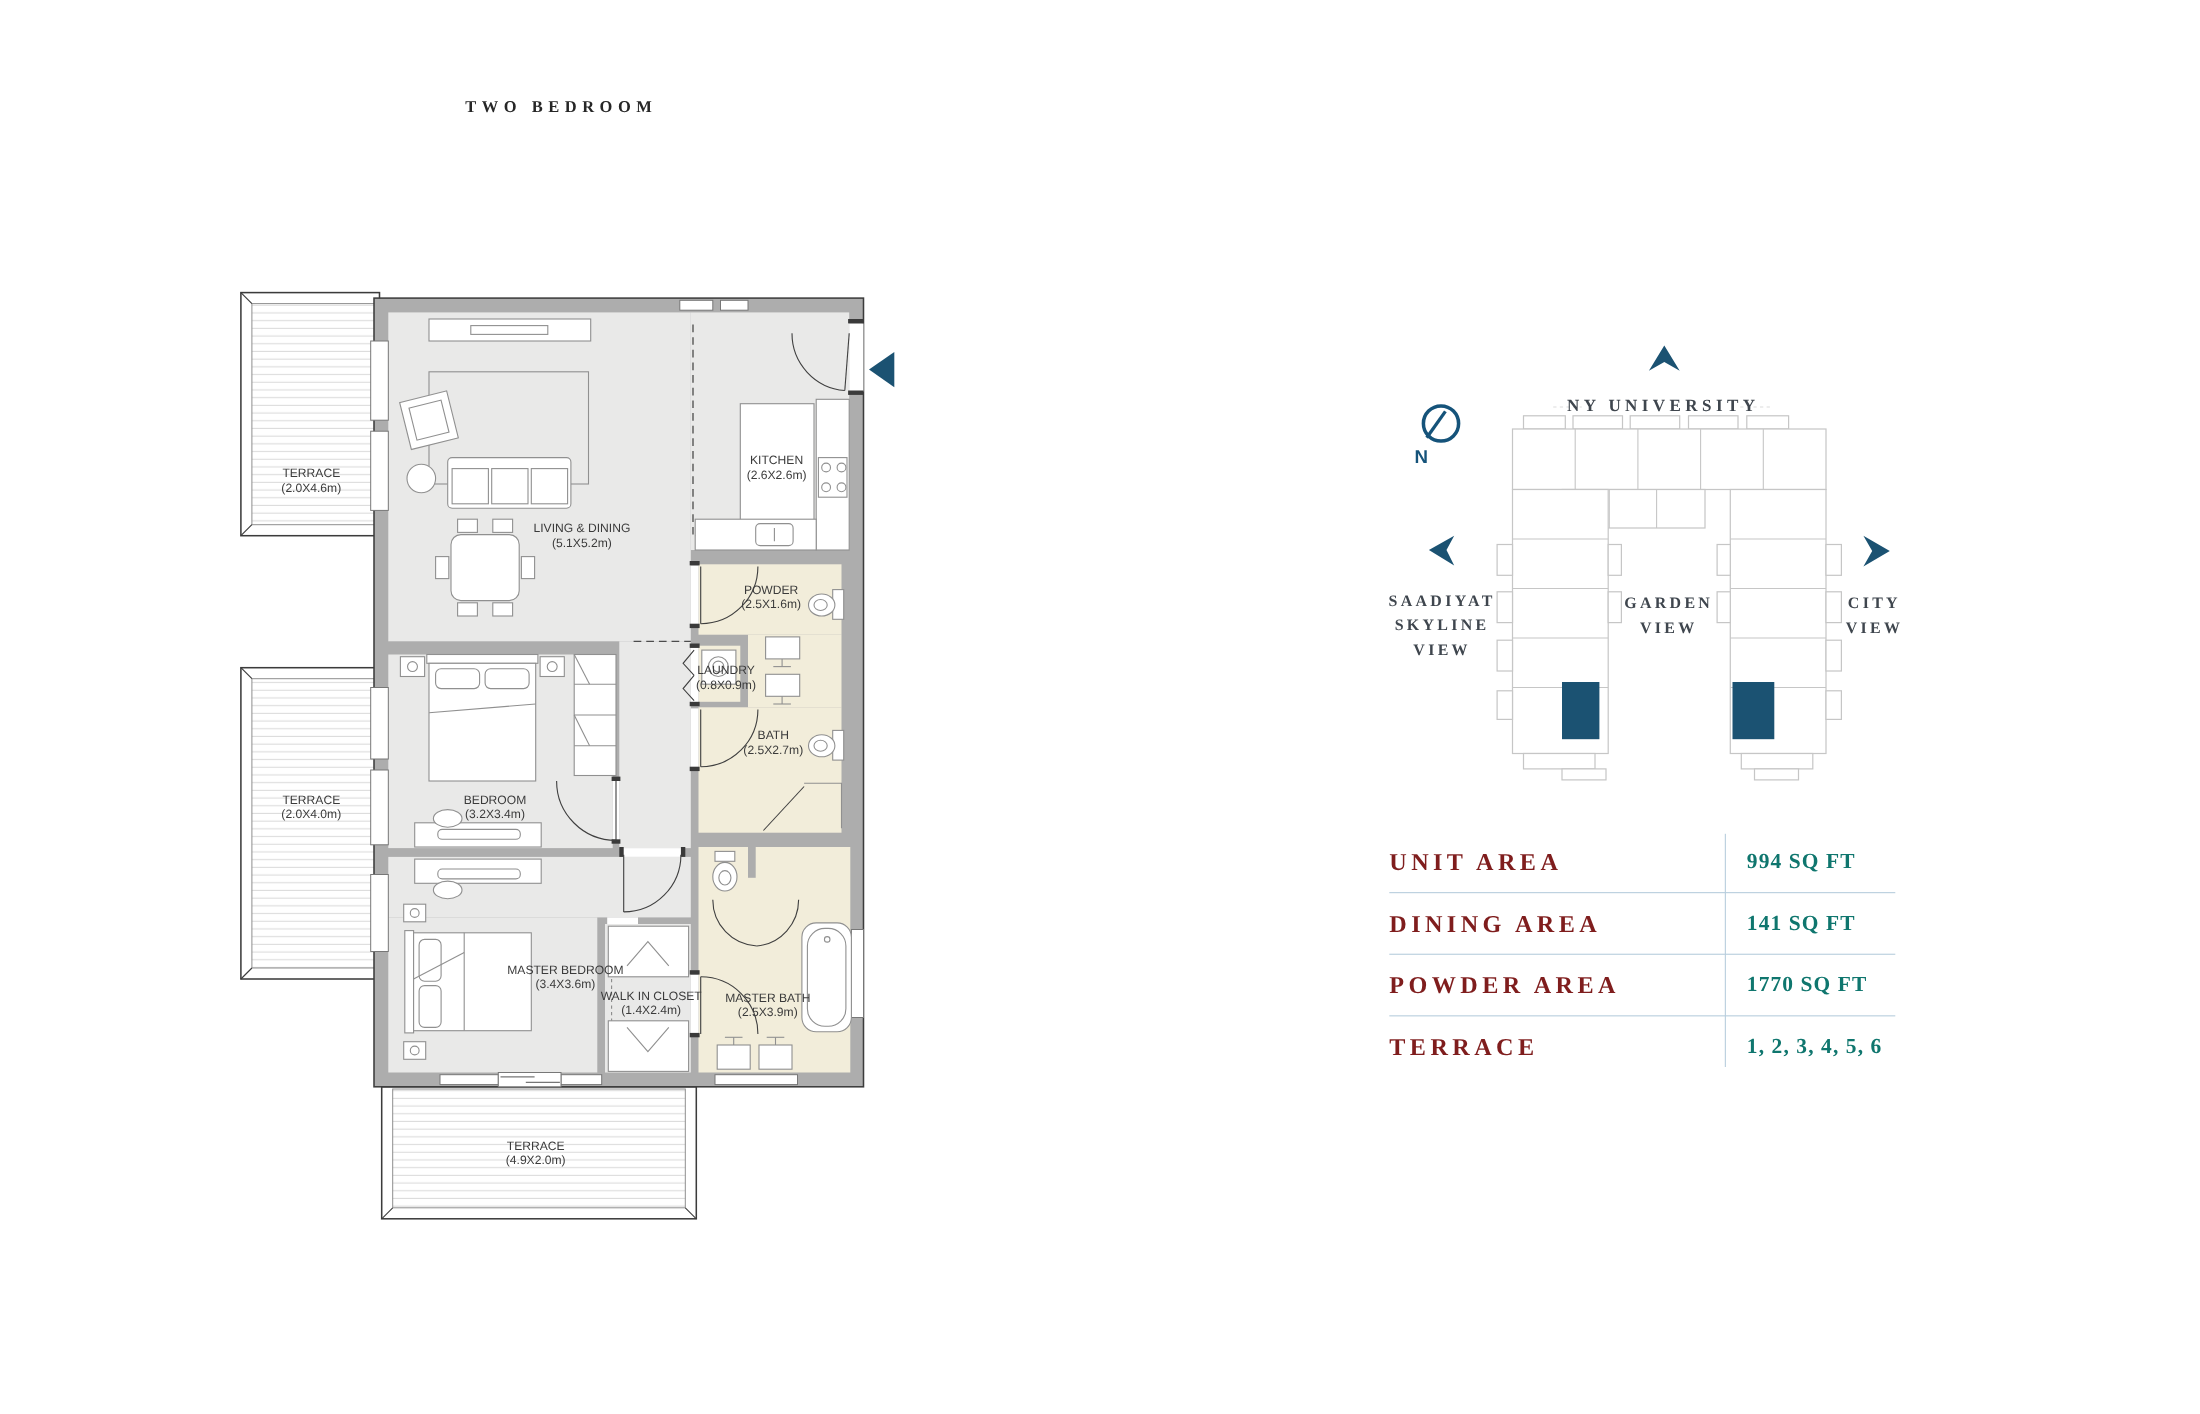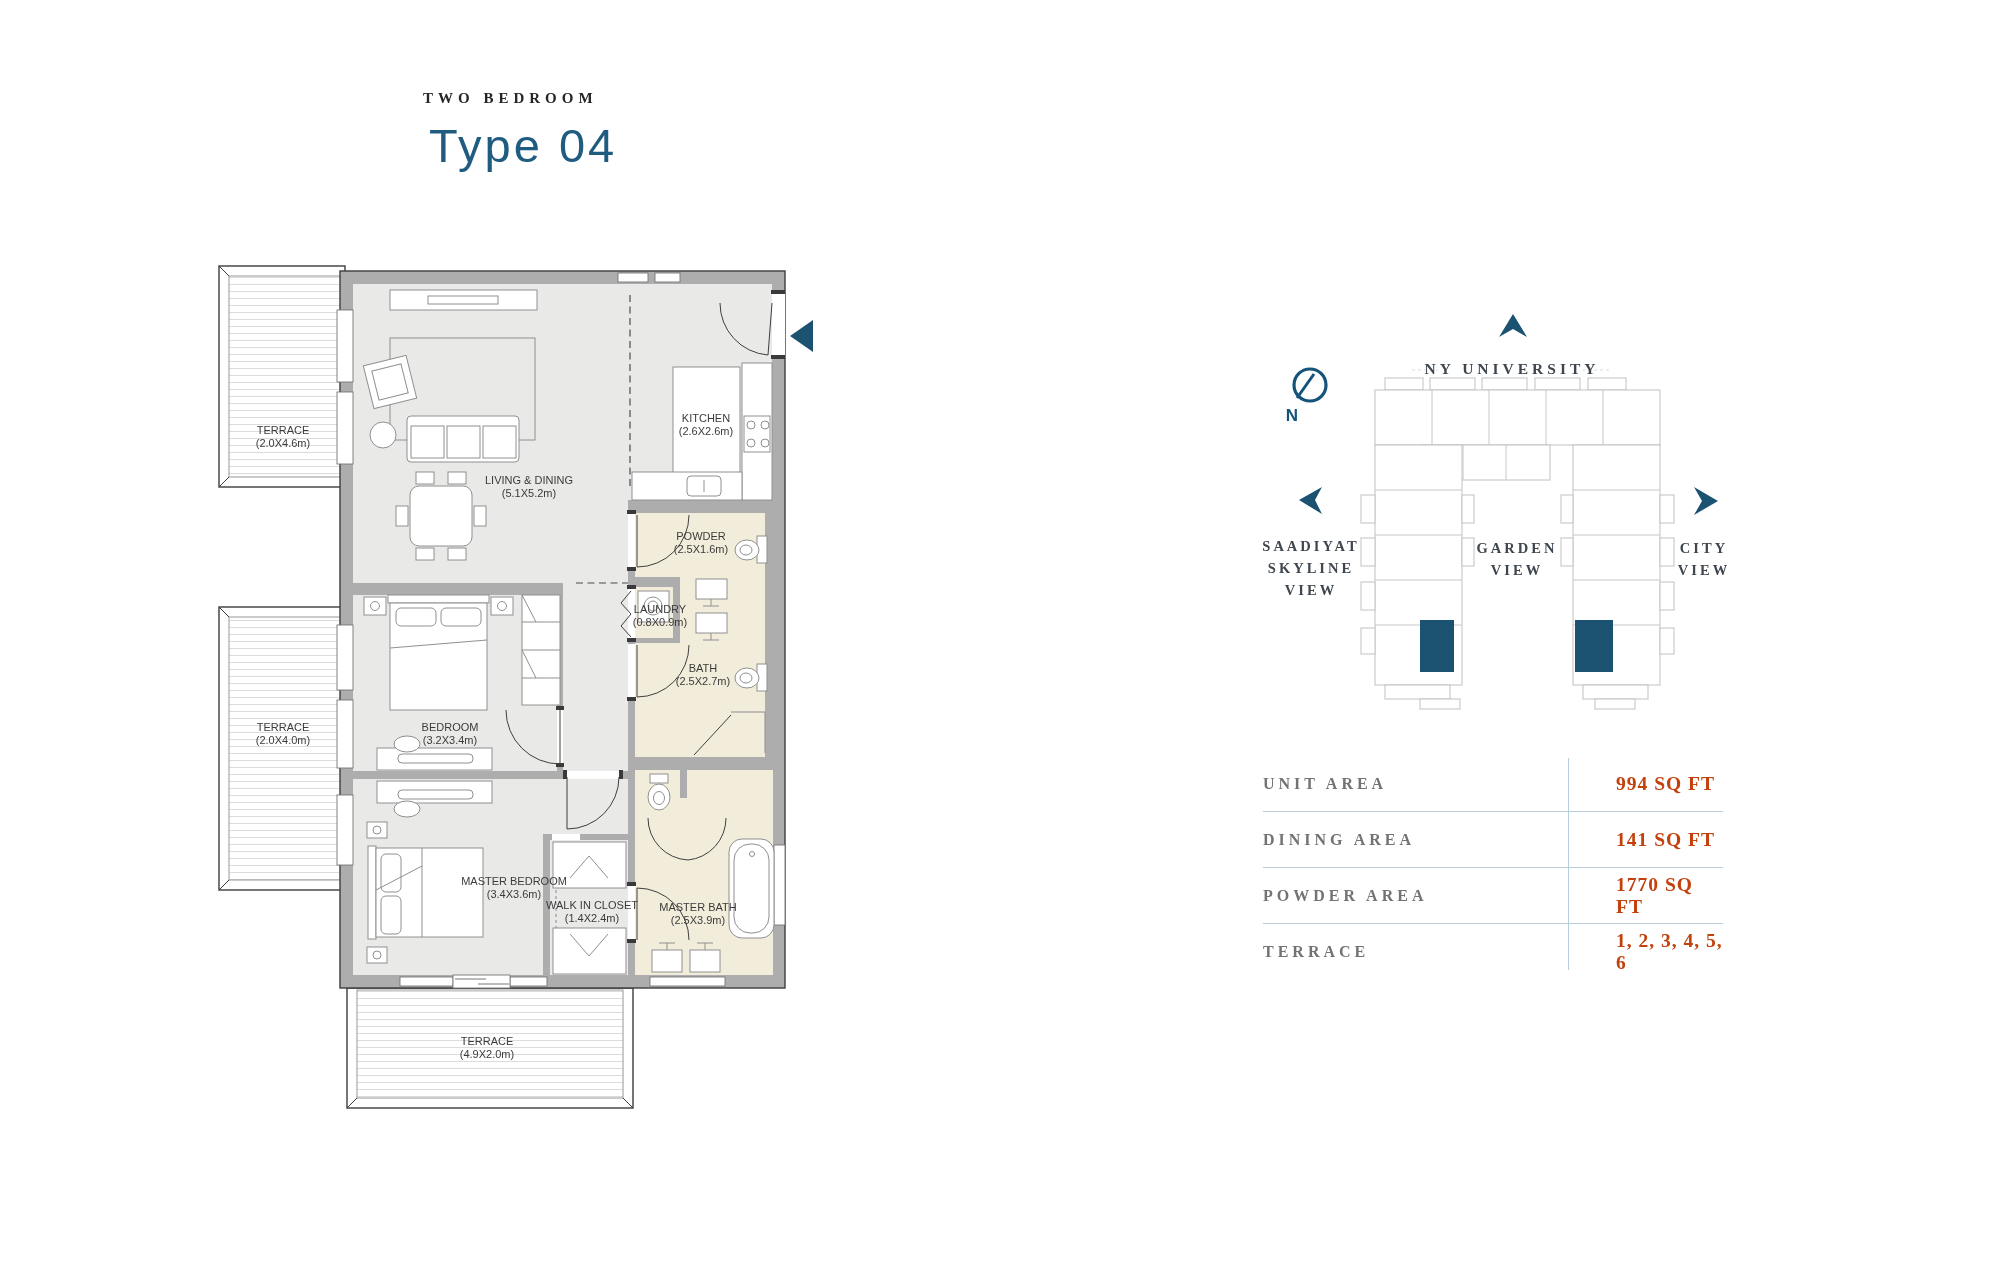--- a/index.html
+++ b/index.html
@@ -16,43 +16,42 @@
               letter-spacing:3px;fill:#3f464e;}
   .serif-landmark{font-family:"Liberation Serif",serif;font-weight:700;font-size:15.5px;
               letter-spacing:4px;fill:#3f464e;}
   .compass-n{font-family:"Liberation Sans",sans-serif;font-weight:700;font-size:17px;fill:#15537a;}
   
   .details{position:absolute;left:1263px;top:756px;width:460px;height:220px;}
   .details .vline{position:absolute;left:305px;top:2px;width:1px;height:212px;background:#b7cedd;}
   .details .row{position:relative;display:flex;align-items:center;height:55px;}
   .details .row.bordered{border-bottom:1px solid #b7cedd;}
   .details .lbl{flex:0 0 305px;font-family:"Liberation Serif",serif;font-weight:700;
-                font-size:16px;letter-spacing:4px;color:#737373;}
-  .details .val{padding-left:48px;font-family:"Liberation Serif",serif;font-weight:700;
-                font-size:19.5px;letter-spacing:1px;color:#c2410c;}
+                font-size:22px;letter-spacing:4px;color:#7f1d1d;}
+  .details .val{padding-left:20px;font-family:"Liberation Serif",serif;font-weight:700;
+                font-size:19.5px;letter-spacing:1px;color:#0f766e;}
   svg{position:absolute;}
   .wallfill{fill:#adadad;stroke:#3c3c3c;stroke-width:1.4;}
   .floor{fill:#e9e9e8;}
   .wet{fill:#f2edda;}
   .furn{fill:#ffffff;stroke:#909090;stroke-width:1;}
   .furnl{fill:none;stroke:#909090;stroke-width:1;}
   .door{fill:none;stroke:#3f3f3f;stroke-width:1;}
   .jamb{fill:#3a3a3a;}
   .win{fill:#ffffff;stroke:#767676;stroke-width:0.9;}
   .dash{fill:none;stroke:#4c4c4c;stroke-width:1.2;stroke-dasharray:7 4.5;}
   .site{fill:#ffffff;stroke:#c6c6c6;stroke-width:1.1;}
   .accent{fill:#1b5272;}
 </style>
 </head>
 <body>
 
 <div id="canvas">
 
   <div class="category">TWO BEDROOM</div>
-  <div class="plan-title">Type 04</div>
 
   <svg style="left:170px;top:250px;" width="660" height="880" viewBox="0 0 660 880">
     <defs>
       <pattern id="deck" width="10" height="7" patternUnits="userSpaceOnUse">
         <rect width="10" height="7" fill="#ffffff"></rect>
         <line x1="0" y1="6.5" x2="10" y2="6.5" stroke="#dcdcdc" stroke-width="1"></line>
       </pattern>
     </defs>
 
     <g>

